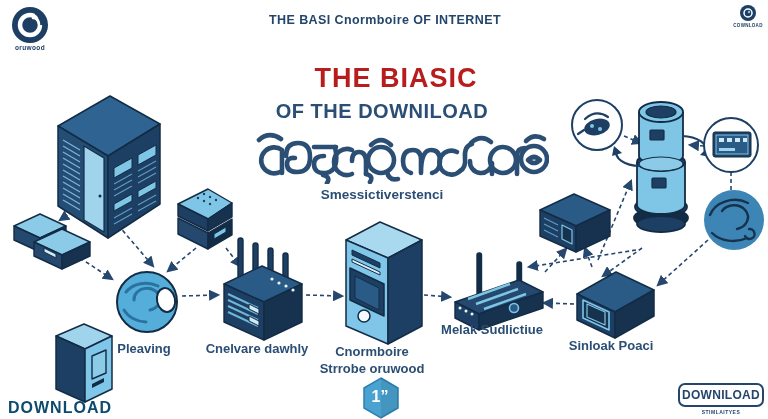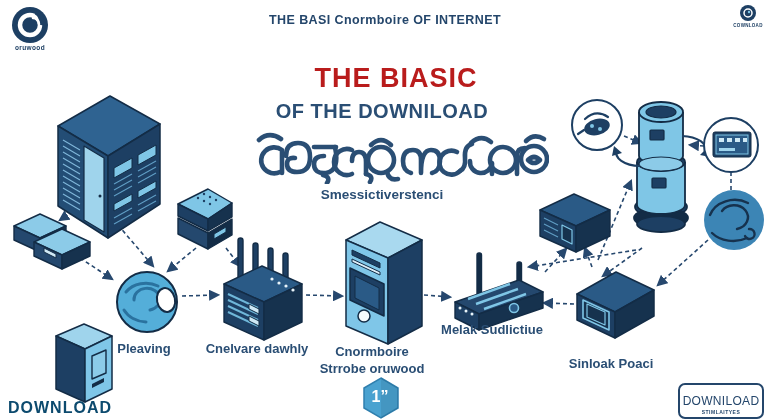--- a/index.html
+++ b/index.html
@@ -10,22 +10,22 @@
   .ctr{transform:translateX(-50%);white-space:nowrap}
   .top-title{top:13px;left:385px;font-size:12.5px;font-weight:700;letter-spacing:.4px;color:#24466b}
   .logo-text{top:44px;left:30px;font-size:6.5px;font-weight:700;letter-spacing:.4px;color:#1d3f63}
   .corner-text{top:23px;left:748px;font-size:4.5px;font-weight:700;letter-spacing:.3px;color:#1d3f63}
   .hero1{top:63px;left:396px;font-size:27px;font-weight:800;letter-spacing:1px;color:#b91c1c}
   .hero2{top:100px;left:382px;font-size:20px;font-weight:800;letter-spacing:.5px;color:#2a4e74}
   .subtitle{top:187px;left:382px;font-size:13.5px;font-weight:700;color:#2a4e74}
   .dev-label{font-size:13px;font-weight:700;color:#2a4e74}
   .dl-left{top:399px;left:8px;font-size:16px;font-weight:800;letter-spacing:1px;color:#0c4a6e;white-space:nowrap}
   .badge-label{top:388px;left:380px;font-size:16px;font-weight:700;color:#fff}
-  .dl-btn{top:383px;left:678px;width:86px;height:36px;border:2px solid #24466b;border-radius:7px;
-          background:#fff;font-size:12px;font-weight:400;color:#24466b;
+  .dl-btn{top:383px;left:678px;width:86px;height:24px;border:2px solid #24466b;border-radius:7px;
+          background:#fff;font-size:12px;font-weight:700;color:#24466b;
           line-height:20px;letter-spacing:.3px;cursor:pointer}
   .dl-btn-caption{top:409px;left:721px;font-size:5px;font-weight:700;letter-spacing:.5px;color:#24466b}
   svg.art{position:absolute;inset:0;width:768px;height:419px}
   svg.script-title{position:absolute;top:130px;left:253px;width:296px;height:54px}
 </style>
 </head>
 <body>
 
 <svg class="art" viewBox="0 0 768 419" aria-hidden="true">
   <defs>
@@ -319,18 +319,18 @@
 
 <div class="abs ctr hero1">THE BIASIC</div>
 <div class="abs ctr hero2">OF THE DOWNILOAD</div>
 <div class="abs ctr subtitle">Smessictiverstenci</div>
 
 <div class="abs ctr dev-label" style="top:341px;left:144px">Pleaving</div>
 <div class="abs ctr dev-label" style="top:341px;left:257px">Cnelvare dawhly</div>
 <div class="abs ctr dev-label" style="top:344px;left:372px">Cnormboire</div>
 <div class="abs ctr dev-label" style="top:361px;left:372px">Strrobe oruwood</div>
 <div class="abs ctr dev-label" style="top:322px;left:492px">Melak Sudlictiue</div>
-<div class="abs ctr dev-label" style="top:356px;left:611px">Sinloak Poaci</div>
+<div class="abs ctr dev-label" style="top:338px;left:611px">Sinloak Poaci</div>
 
 <div class="abs dl-left">DOWNLOAD</div>
 <div class="abs ctr badge-label">1”</div>
 <button class="abs dl-btn">DOWNILOAD</button>
 <div class="abs ctr dl-btn-caption">STIMLAITYES</div>
 
 </body></html>

